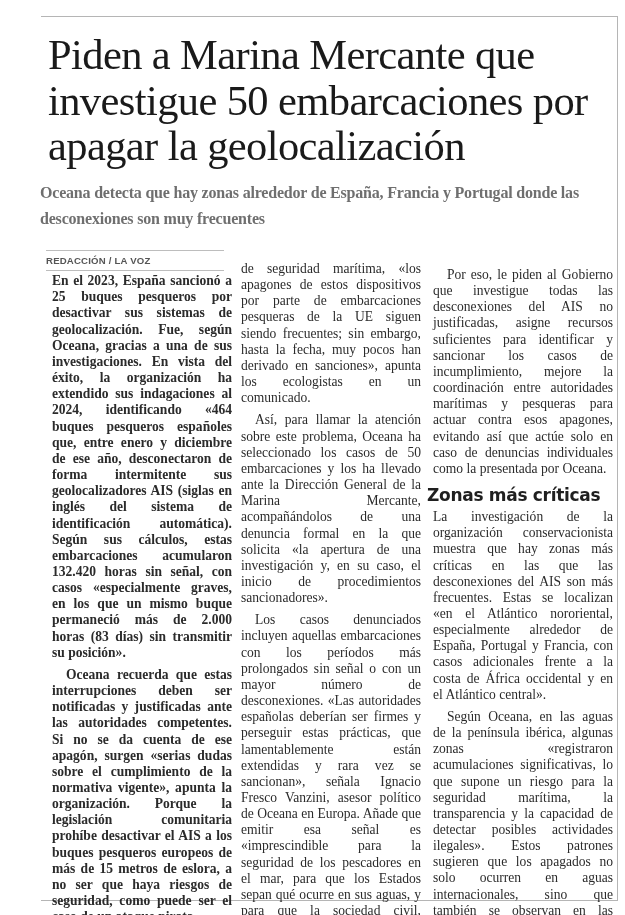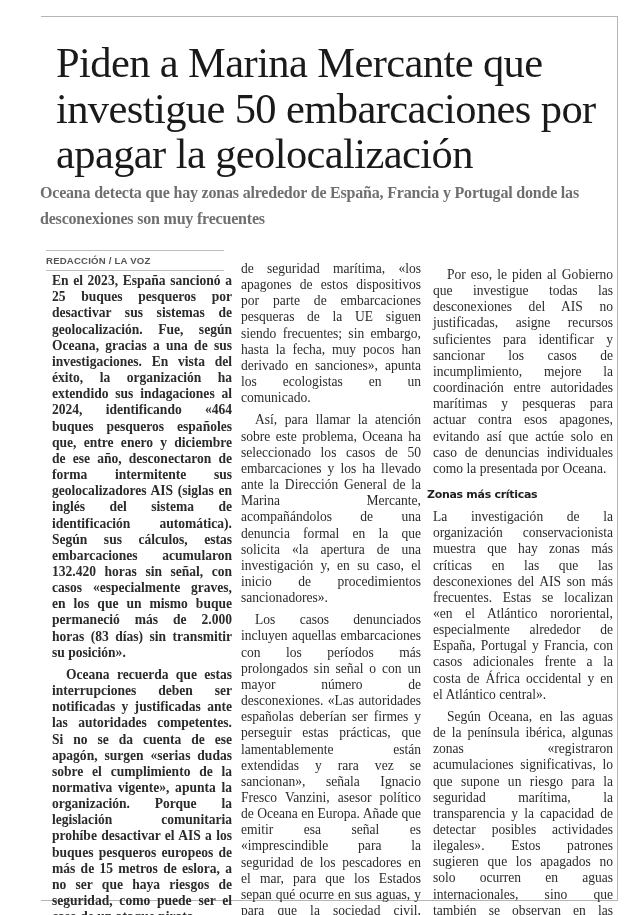--- a/index.html
+++ b/index.html
@@ -1,38 +1,38 @@
 <!DOCTYPE html>
 <html><head>
 <meta charset="utf-8">
 <style>
   html, body { margin: 0; padding: 0; background: #ffffff; }
   body { width: 625px; height: 915px; position: relative; overflow: hidden; font-family: "DejaVu Serif", serif; color: #2a2a2a; }
   .frame-top { position: absolute; left: 41px; top: 16px; width: 576px; height: 1px; background: #b5b5b5; }
   .frame-right { position: absolute; left: 617px; top: 16px; width: 1px; height: 885px; background: #b5b5b5; }
   .frame-bottom { position: absolute; left: 41px; top: 900px; width: 577px; height: 1px; background: #b5b5b5; }
 
-  .headline { position: absolute; left: 40px; top: 24px; width: 570px; margin: 16px;
+  .headline { position: absolute; left: 40px; top: 24px; width: 570px; margin: 8px;
     font-family: "Liberation Serif", serif; font-weight: normal; font-size: 42.5px; line-height: 45.5px; color: #1a1a1a; letter-spacing: -0.6px; }
   .subhead { position: absolute; left: 40px; top: 180px; width: 570px; margin: 0;
     font-family: "Liberation Serif", serif; font-size: 16px; line-height: 26px; color: #6f6f6f; letter-spacing: -0.2px; }
 
   .col { position: absolute; top: 250px; width: 192px; font-family: "Liberation Serif", serif; font-size: 13.55px; line-height: 16.15px; color: #2b2b2b; }
   .col p { margin: 6px; text-align: justify; hyphens: manual; }
   .col p.indent { text-indent: 14px; }
   .col1 { left: 46px; font-weight: bold; }
   .col2 { left: 235px; }
   .col3 { left: 427px; }
 
   .byline { font-family: "Liberation Sans", sans-serif; font-size: 9.6px; color: #555; letter-spacing: 0.2px;
     border-top: 1px solid #bdbdbd; border-bottom: 1px solid #bdbdbd; padding: 2px 0 1px 0; margin-bottom: 2px; width: 178px; }
   .col1 .first { margin-top: 0; }
   .col2 .spacer { height: 5px; }
   .col3 .spacer { height: 11px; }
-  .section-title { font-family: "DejaVu Sans", sans-serif; font-weight: bold; font-size: 11px; line-height: 16px; color: #1f1f1f; margin: 10px 0 2px 0; letter-spacing: -0.3px; }
+  .section-title { font-family: "DejaVu Sans", sans-serif; font-weight: bold; font-size: 17px; line-height: 16px; color: #1f1f1f; margin: 10px 0 2px 0; letter-spacing: -0.3px; }
 </style>
 </head>
 <body>
 
 <div class="frame-top"></div>
 <div class="frame-right"></div>
 <div class="frame-bottom"></div>
 
 <h1 class="headline">Piden a Marina Mercante que investigue 50 embarcaciones por apagar la geolocalización</h1>
 <h2 class="subhead">Oceana detecta que hay zonas alrededor de España, Francia y Portugal donde las desconexiones son muy frecuentes</h2>

